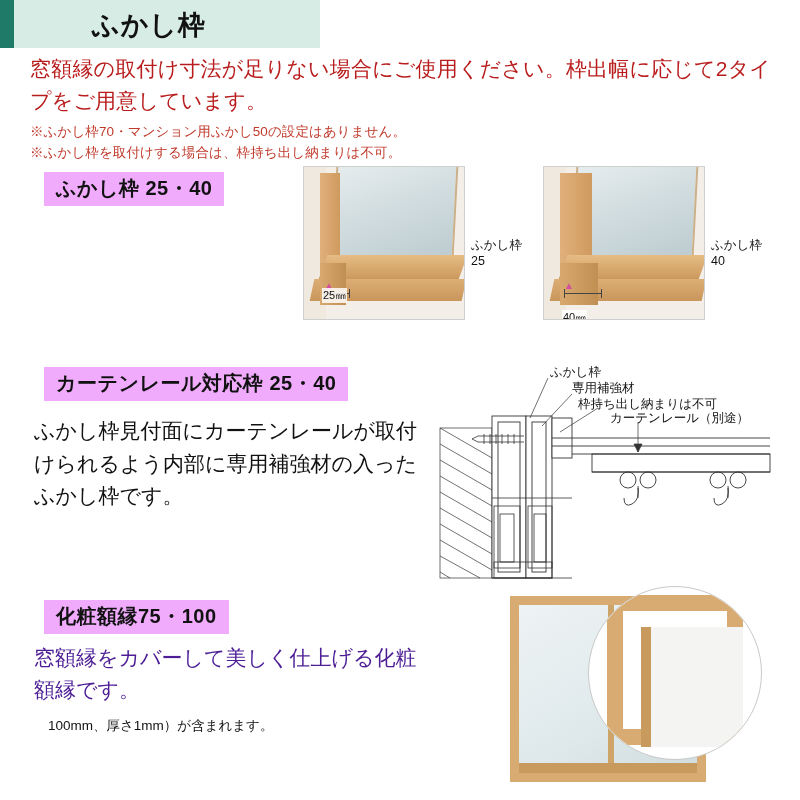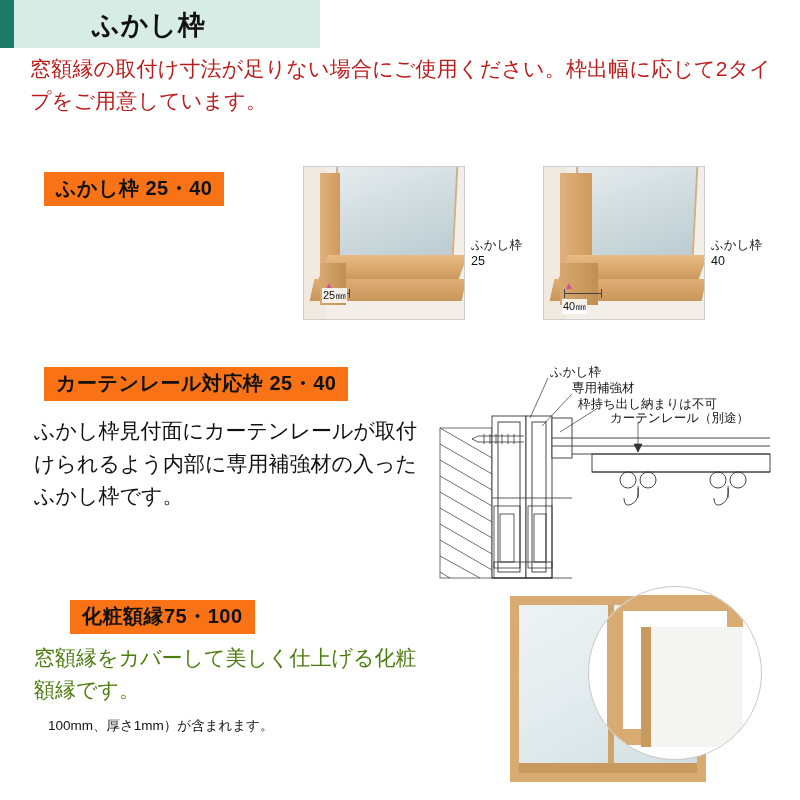--- a/index.html
+++ b/index.html
@@ -69,31 +69,31 @@
   .note {
     font-size: 13.5px;
     line-height: 1.55;
     color: #c0392b;
     letter-spacing: 0.1px;
   }
 
   
   .sec-head {
     display: inline-block;
-    background: #f97316;
+    background: #f0abfc;
     font-size: 20px;
     font-weight: bold;
     color: #111;
     padding: 3px 12px 4px 12px;
     letter-spacing: 0.5px;
   }
 
   .sec1-head { position: absolute; left: 44px; top: 172px; }
   .sec2-head { position: absolute; left: 44px; top: 367px; }
-  .sec3-head { position: absolute; left: 44px; top: 600px; margin-left: 26px; }
+  .sec3-head { position: absolute; left: 44px; top: 600px; }
 
   
   .photo-row {
     position: absolute;
     left: 295px;
     top: 166px;
     width: 480px;
     height: 160px;
   }
   .photo {
@@ -212,21 +212,21 @@
   }
 
   
   .sec3-text {
     position: absolute;
     left: 34px;
     top: 642px;
     width: 400px;
     font-size: 21px;
     line-height: 1.5;
-    color: #4d7c0f;
+    color: #4c1d95;
   }
   .sec3-notes {
     position: absolute;
     left: 48px;
     top: 715px;
     width: 420px;
   }
   .sec3-note {
     font-size: 13.5px;
     line-height: 1.65;
@@ -276,20 +276,24 @@
 <body>
 
 <div class="header">
   <div class="header-band"></div>
   <div class="header-bar"></div>
   <div class="header-title">ふかし枠</div>
 </div>
 
 <div class="intro">
   <div class="intro-text">窓額縁の取付け寸法が足りない場合にご使用ください。枠出幅に応じて2タイプをご用意しています。</div>
+  <div class="notes">
+    <div class="note">※ふかし枠70・マンション用ふかし50の設定はありません。</div>
+    <div class="note">※ふかし枠を取付けする場合は、枠持ち出し納まりは不可。</div>
+  </div>
 </div>
 
 <div class="sec-head sec1-head">ふかし枠 25・40</div>
 
 <div class="photo-row">
 
   <div class="photo photo-a">
     <div class="win">
       <div class="glass"></div>
       <div class="wall"></div>
@@ -315,21 +319,21 @@
       <div class="wall"></div>
       <div class="jamb" style="width:32px;"></div>
       <div class="sill"></div>
       <div class="sill2"></div>
       <div class="fuka-block" style="width:38px;"></div>
       <div class="arrow-mark" style="left:20px; top:114px;">▲</div>
       <div class="dim-line" style="left:20px; top:126px; width:38px;"></div>
       <div class="dim-tick" style="left:20px; top:122px;"></div>
       <div class="dim-tick" style="left:57px; top:122px;"></div>
     </div>
-    <div class="dim-label" style="left:18px; top:132px;">40㎜</div>
+    <div class="dim-label" style="left:18px; top:143px;">40㎜</div>
   </div>
   <div class="photo-caption cap-b">
     <div>ふかし枠</div>
     <div>40</div>
   </div>
 </div>
 
 <div class="sec-head sec2-head">カーテンレール対応枠 25・40</div>
 <div class="sec2-text">ふかし枠見付面にカーテンレールが取付けられるよう内部に専用補強材の入ったふかし枠です。</div>
 

